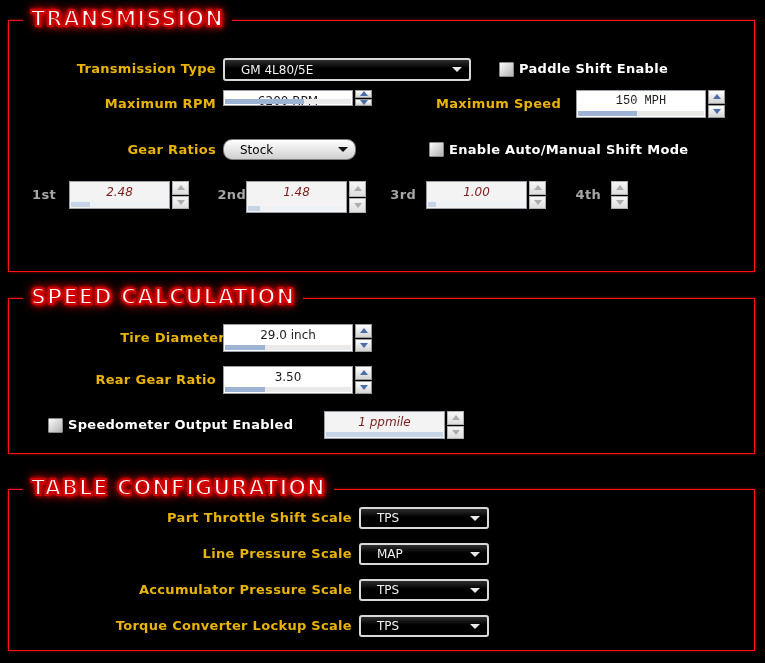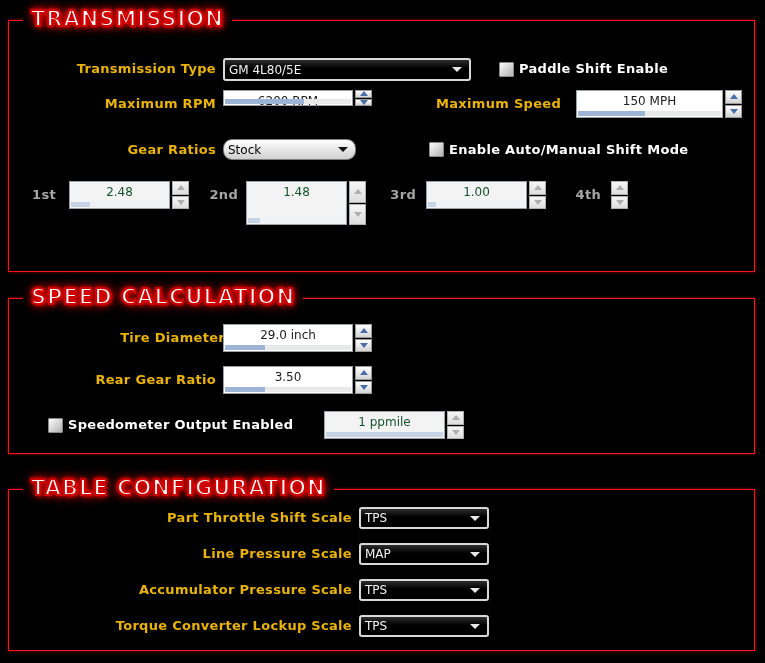--- a/index.html
+++ b/index.html
@@ -24,34 +24,34 @@
   .spin-fill{height:100%;background:#9db4d4;}
   .spin-btns{width:17px;margin-left:2px;display:flex;flex-direction:column;}
   .spin-btn{flex:1;background:linear-gradient(#ffffff,#d4d4d4);border:1px solid #9a9a9a;
             display:flex;align-items:center;justify-content:center;}
   .spin-btn + .spin-btn{margin-top:1px;}
   .tri-up{width:0;height:0;border-left:4px solid transparent;border-right:4px solid transparent;
           border-bottom:5px solid #4a6ea8;}
   .tri-down{width:0;height:0;border-left:4px solid transparent;border-right:4px solid transparent;
           border-top:5px solid #4a6ea8;}
   .spin.disabled .spin-field{background:#f3f3f3;}
-  .spin.disabled .spin-value{color:#14532d;}
+  .spin.disabled .spin-value{color:#7f1d1d;font-style:italic;}
   .spin.disabled .spin-btn{background:linear-gradient(#f6f6f6,#dedede);border-color:#b0b0b0;}
   .spin.disabled .tri-up{border-bottom-color:#adadad;}
   .spin.disabled .tri-down{border-top-color:#adadad;}
   .spin.disabled .spin-fill{background:#c6d4e6;}
   .spin.disabled .spin-progress{background:#eef1f5;}
 
   
   .combo{position:absolute;display:flex;align-items:center;box-sizing:border-box;}
   .combo.dark{background:linear-gradient(#2e2e2e,#000 45%);border:2px solid #d9d9d9;
               border-radius:3px;color:#f2f2f2;}
   .combo.light{background:linear-gradient(#ffffff,#cfcfcf);border:1px solid #7f7f7f;
               border-radius:9px;color:#000;}
-  .combo-text{flex:1;padding-left:4px;font-size:12px;white-space:nowrap;overflow:hidden;}
+  .combo-text{flex:1;padding-left:16px;font-size:12px;white-space:nowrap;overflow:hidden;}
   .combo-arrow{margin-right:7px;width:0;height:0;border-left:5px solid transparent;
                border-right:5px solid transparent;}
   .dark .combo-arrow{border-top:5px solid #e8e8e8;}
   .light .combo-arrow{border-top:5px solid #141414;}
 
   
   .checkbox{position:absolute;width:13px;height:13px;border:1px solid #8a8a8a;border-radius:1px;
             background:linear-gradient(135deg,#fbfbfb,#b2b2b2);}
   .cb-label{position:absolute;color:#fff;font-weight:bold;font-size:13px;letter-spacing:.3px;
             white-space:nowrap;}
@@ -82,21 +82,21 @@
       <div class="spin-btn">
           <span class="tri-up"></span>
         </div>
       <div class="spin-btn">
           <span class="tri-down"></span>
         </div>
     </div>
   </div>
 
   <div class="lbl" style="left:330px;top:69px;width:222px;line-height:28px;">Maximum Speed</div>
-  <div class="spin" style="left:567px;top:69px;width:166px;height:28px;">
+  <div class="spin" style="left:567px;top:69px;width:149px;height:28px;font-family:Liberation Mono, monospace;">
     <div class="spin-field">
       <span class="spin-value" style="line-height:21px;">150 MPH</span>
       <div class="spin-progress">
         <div class="spin-fill" style="width: 47%;"></div>
       </div>
     </div>
     <div class="spin-btns">
       <div class="spin-btn">
           <span class="tri-up"></span>
         </div>
@@ -125,22 +125,22 @@
     <div class="spin-btns">
       <div class="spin-btn">
           <span class="tri-up"></span>
         </div>
       <div class="spin-btn">
           <span class="tri-down"></span>
         </div>
     </div>
   </div>
 
-  <div class="lbl dim" style="left:160px;top:160px;width:69px;line-height:28px;">2nd</div>
-  <div class="spin disabled" style="left:237px;top:160px;width:120px;height:44px;justify-content:flex-end;">
+  <div class="lbl dim" style="left:168px;top:160px;width:69px;line-height:28px;">2nd</div>
+  <div class="spin disabled" style="left:237px;top:160px;width:120px;height:32px;justify-content:flex-end;">
     <div class="spin-field">
       <span class="spin-value" style="line-height:21px;">1.48</span>
       <div class="spin-progress">
         <div class="spin-fill" style="width: 12%;"></div>
       </div>
     </div>
     <div class="spin-btns">
       <div class="spin-btn">
           <span class="tri-up"></span>
         </div>

